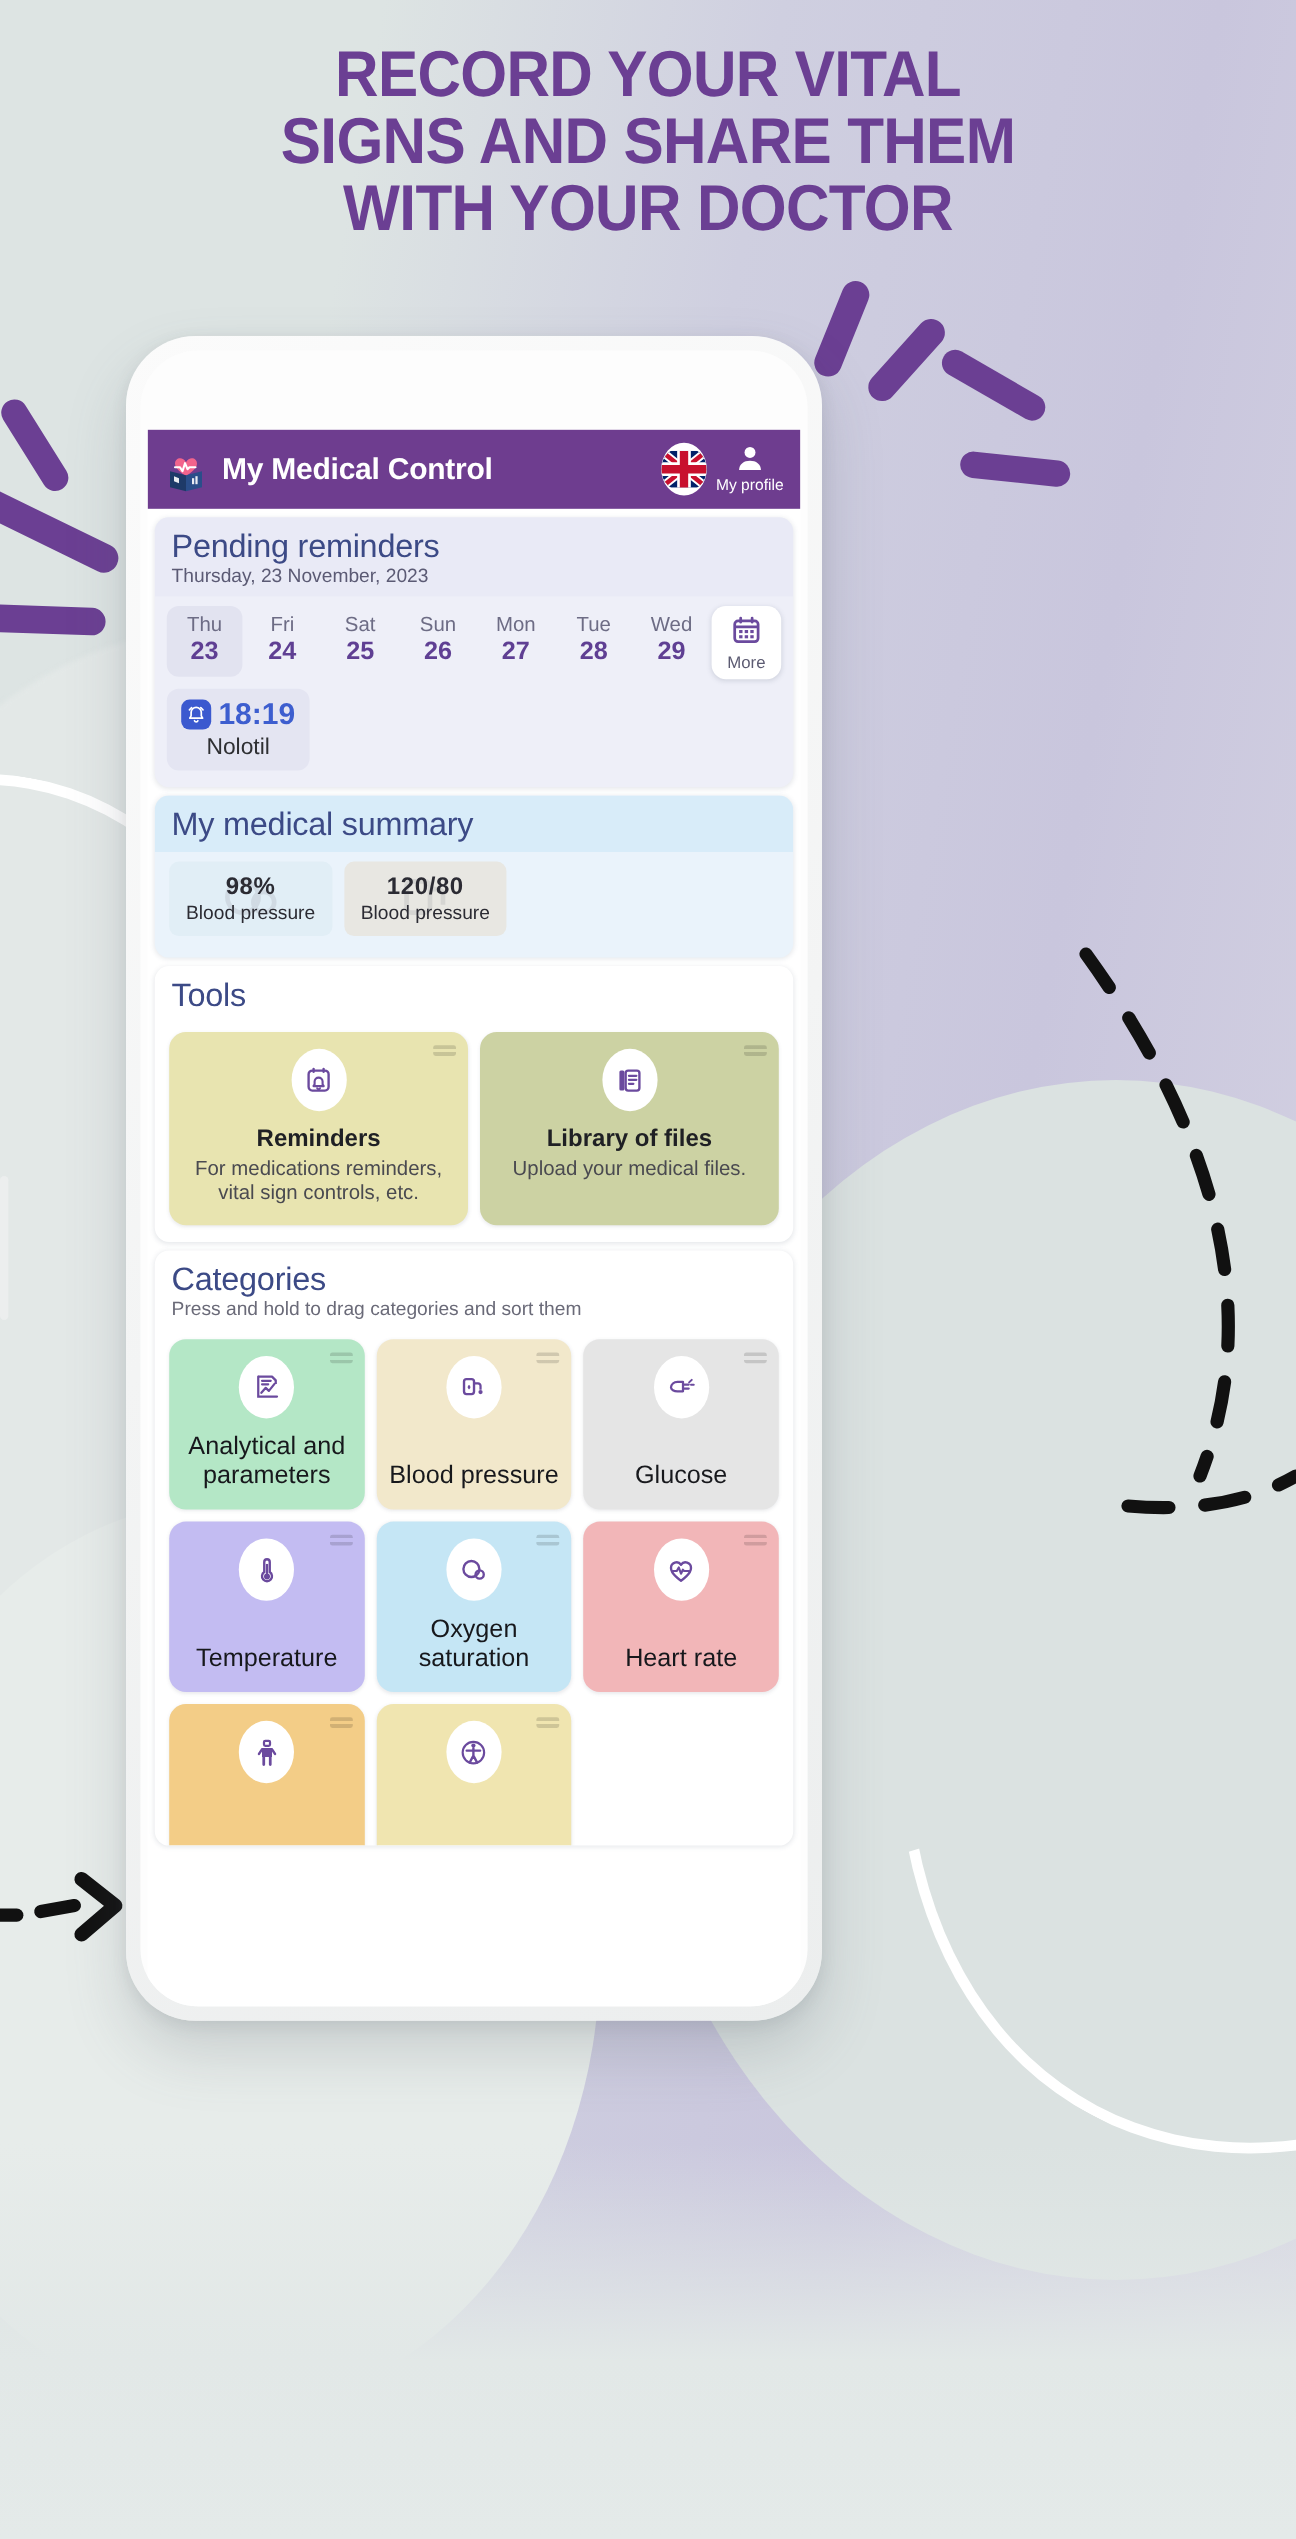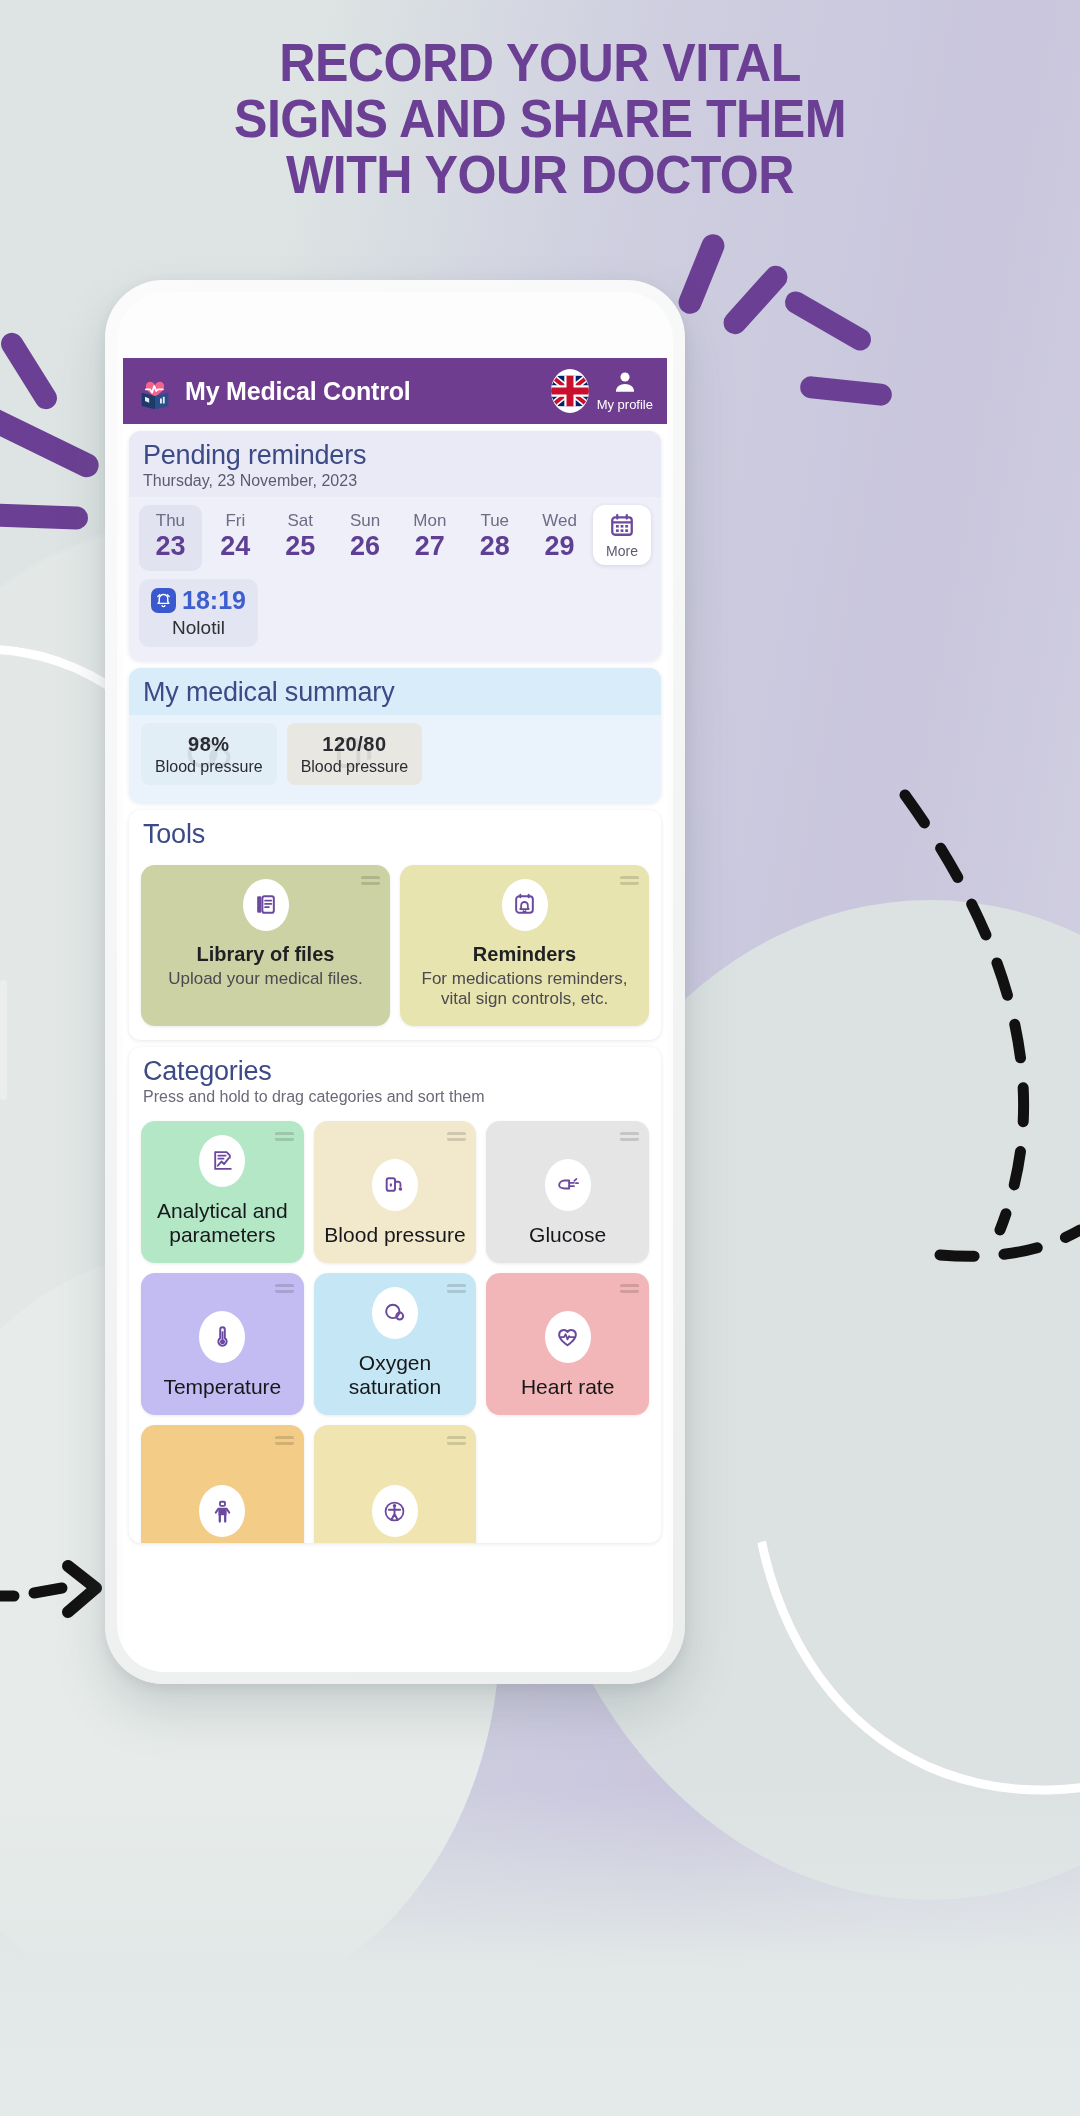--- a/index.html
+++ b/index.html
@@ -137,21 +137,21 @@
   .reminders .card-head { background: #e9eaf6; }
   .rem-sub { color: #5b5a74; }
   .days {
     display: flex; align-items: flex-start; padding: 8px 10px 4px; gap: 2px;
   }
   .day {
     flex: 1 1 0; text-align: center; border-radius: 10px; padding: 7px 0 9px;
   }
   .day.active { background: #e2e3f0; }
   .day-name { font-size: 17px; color: #6d6c85; line-height: 1.1; }
-  .day-num { font-size: 27px; color: #5f3f93; font-weight: 700; line-height: 1.15; }
+  .day-num { font-size: 21px; color: #5f3f93; font-weight: 700; line-height: 1.15; }
   .more-btn {
     flex: 0 0 58px; background: #fff; border-radius: 12px;
     padding: 7px 0 6px; text-align: center;
     box-shadow: 0 1px 4px rgba(80,90,110,.18);
   }
   .more-label { font-size: 14px; color: #5c5b72; margin-top: 1px; }
   .rem-list { padding: 4px 10px 14px; }
   .rem-chip {
     display: inline-block; background: #e4e5f2; border-radius: 10px;
     padding: 7px 12px 8px; min-width: 96px;
@@ -201,21 +201,21 @@
     width: 46px; height: 52px; border-radius: 50%;
     background: #fff; display: flex; align-items: center; justify-content: center;
     margin-bottom: 12px;
   }
   .tile-label { font-size: 20px; color: #1f2024; font-weight: 700; text-align: center; line-height: 1.15; }
   .tile-desc { font-size: 17px; color: #4a4a50; text-align: center; line-height: 1.2; margin-top: 3px; }
 
   .tools-grid .tile { flex: 1 1 0; min-width: 0; }
   .cats-grid .tile {
     flex: 0 0 calc((100% - 20px) / 3);
-    min-height: 128px; justify-content: flex-end;
+    min-height: 128px; justify-content: space-between;
   }
   .cats-grid .tile-label { font-weight: 400; font-size: 21px; color: #17181c; }
 
   .cats-card { position: relative; }
   .cats-clip { max-height: 430px; overflow: hidden; }
 </style>
 </head>
 <body>
 
 <div class="bg">
@@ -391,45 +391,45 @@
             <div class="sum-lbl">Blood pressure</div>
           </div>
         </div>
       </div>
 
       <div class="card">
         <div class="card-head">
           <div class="card-title">Tools</div>
         </div>
         <div class="tiles tools-grid">
-          <div class="tile" style="background:#ccd2a3">
-            <span class="grip"></span>
-            <span class="tile-ico">
-              <svg viewBox="0 0 24 24" width="25" height="25">
-                <rect x="4" y="4" width="4" height="16" rx="1.2" fill="#6b4a9e"></rect>
-                <rect x="9" y="4" width="11" height="16" rx="2" fill="none" stroke="#6b4a9e" stroke-width="1.9"></rect>
-                <path d="M11.6 8.2h6M11.6 11.4h6M11.6 14.6h3.6" stroke="#6b4a9e" stroke-width="1.7" stroke-linecap="round"></path>
-              </svg>
-            </span>
-            <span class="tile-label">Library of files</span>
-            <span class="tile-desc">Upload your medical files.</span>
-          </div>
           <div class="tile" style="background:#e8e4b0">
             <span class="grip"></span>
             <span class="tile-ico">
               <svg viewBox="0 0 24 24" width="25" height="25">
                 <rect x="4" y="4" width="16" height="16" rx="3" fill="none" stroke="#6b4a9e" stroke-width="1.9"></rect>
                 <path d="M8 2.6 V5 M16 2.6 V5" stroke="#6b4a9e" stroke-width="1.9" stroke-linecap="round"></path>
                 <path d="M12 9.6a3.2 3.2 0 0 1 3.2 3.2v2.2l.9 1.4H7.9l.9-1.4v-2.2A3.2 3.2 0 0 1 12 9.6z" fill="none" stroke="#6b4a9e" stroke-width="1.7" stroke-linejoin="round"></path>
                 <path d="M10.8 18.1a1.3 1.3 0 0 0 2.4 0" fill="none" stroke="#6b4a9e" stroke-width="1.5" stroke-linecap="round"></path>
               </svg>
             </span>
             <span class="tile-label">Reminders</span>
             <span class="tile-desc">For medications reminders, vital sign controls, etc.</span>
           </div>
+          <div class="tile" style="background:#ccd2a3">
+            <span class="grip"></span>
+            <span class="tile-ico">
+              <svg viewBox="0 0 24 24" width="25" height="25">
+                <rect x="4" y="4" width="4" height="16" rx="1.2" fill="#6b4a9e"></rect>
+                <rect x="9" y="4" width="11" height="16" rx="2" fill="none" stroke="#6b4a9e" stroke-width="1.9"></rect>
+                <path d="M11.6 8.2h6M11.6 11.4h6M11.6 14.6h3.6" stroke="#6b4a9e" stroke-width="1.7" stroke-linecap="round"></path>
+              </svg>
+            </span>
+            <span class="tile-label">Library of files</span>
+            <span class="tile-desc">Upload your medical files.</span>
+          </div>
         </div>
       </div>
 
       <div class="card cats-card">
         <div class="card-head">
           <div class="card-title">Categories</div>
           <div class="card-sub">Press and hold to drag categories and sort them</div>
         </div>
         <div class="cats-clip">
           <div class="tiles cats-grid">

